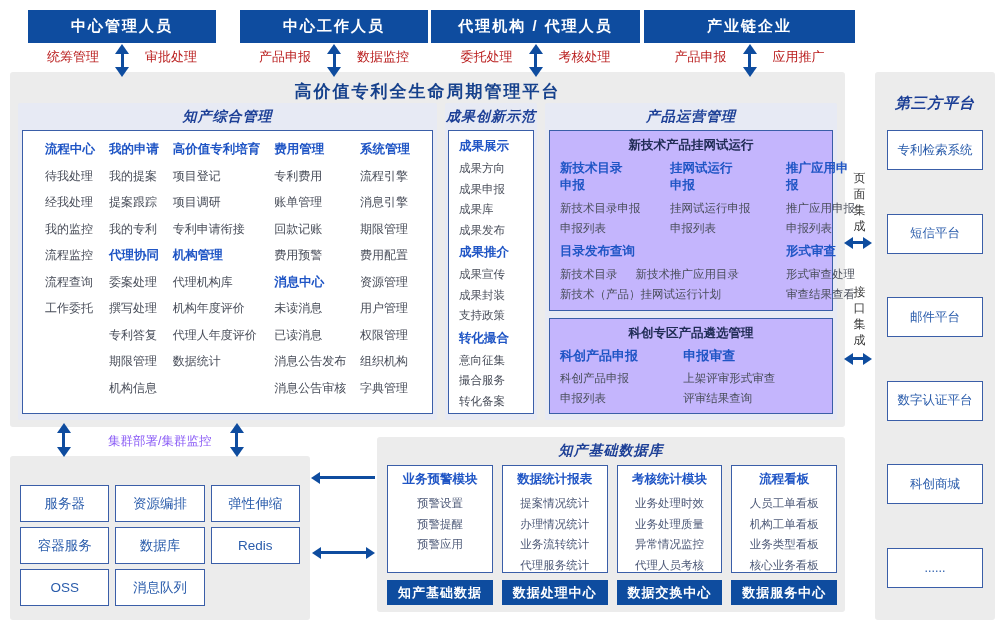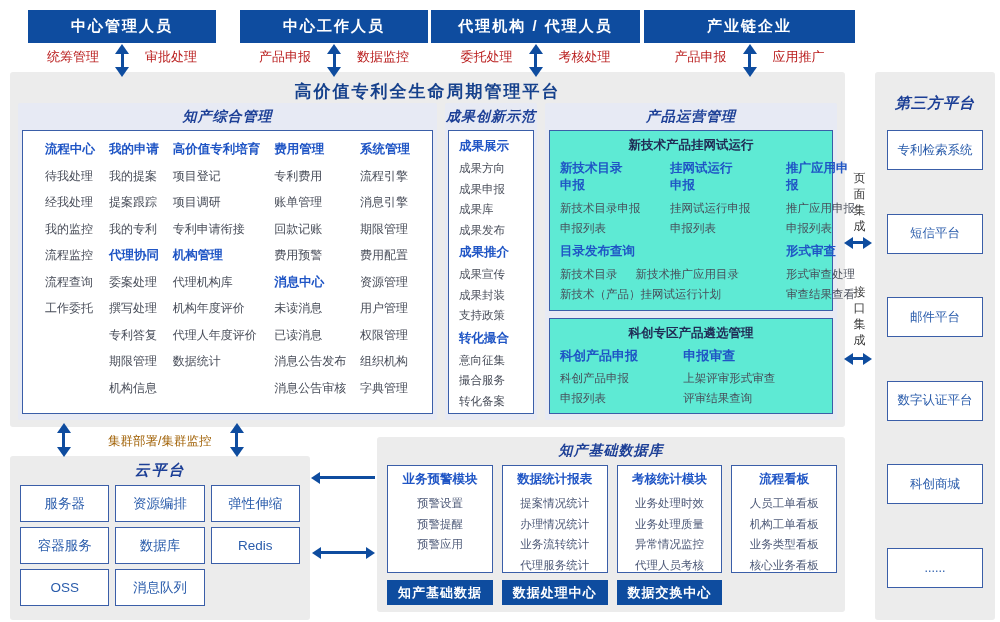--- a/index.html
+++ b/index.html
@@ -57,21 +57,21 @@
   .itm{font-size:12px;color:var(--itm);line-height:26.5px;white-space:nowrap;}
 
   
   #sec-ach{left:435px;width:92px;}
   #sec-ach .whitebox{left:3px;right:3px;top:27px;bottom:6px;padding:3px 0 0 10px;}
   #sec-ach .grp-h{font-size:12.5px;line-height:24px;}
   #sec-ach .itm{font-size:11.5px;line-height:20.5px;}
 
   
   #sec-po{left:535px;width:292px;}
-  .pobox{position:absolute;left:4px;right:4px;background:#5eead4;border:1.5px solid var(--bd);}
+  .pobox{position:absolute;left:4px;right:4px;background:#c4b5fd;border:1.5px solid var(--bd);}
   #po-trial{top:27px;height:181px;}
   #po-sel{top:215px;height:96px;}
   .pobox-title{text-align:center;font-weight:bold;font-size:12.5px;color:#202c55;padding-top:5px;line-height:18px;}
   .trial-grid{display:grid;grid-template-columns:96px 102px auto;padding:1px 10px 0;column-gap:14px;}
   .po-grp .grp-h{line-height:17px;white-space:pre-line;margin:5px 0 4px;}
   .po-grp .itm{font-size:11.5px;line-height:20px;}
   .span2{grid-column:1 / 3;}
   .col3{grid-column:3;}
   .wrapitems{display:flex;flex-wrap:wrap;column-gap:18px;max-width:196px;}
   .sel-row{display:flex;padding:0 10px;}
@@ -85,21 +85,21 @@
   #tp-boxes{position:absolute;top:58px;bottom:32px;left:12px;right:12px;display:flex;
     flex-direction:column;justify-content:space-between;}
   .tp-box{height:40px;background:#fff;border:1.5px solid var(--bd);display:flex;align-items:center;
     justify-content:center;font-size:12.5px;color:#2a5cab;}
 
   
   .vlabel{position:absolute;left:851px;width:17px;font-size:12px;line-height:16px;color:#3a3a3a;
     text-align:center;word-break:break-all;}
 
   
-  #cluster-label{position:absolute;left:108px;top:433px;font-size:12.5px;color:#a16207;}
+  #cluster-label{position:absolute;left:108px;top:433px;font-size:12.5px;color:#8b5cf6;}
 
   
   #cloud{position:absolute;left:10px;top:456px;width:300px;height:164px;background:var(--gray);border-radius:3px;}
   #cloud-title{text-align:center;padding-top:5px;font-size:15px;font-weight:bold;font-style:italic;
     color:var(--navy);letter-spacing:2px;}
   #cloud-grid{position:absolute;top:29px;left:10px;right:10px;display:grid;
     grid-template-columns:repeat(3,1fr);gap:5px 6px;}
   .cloud-box{height:37px;background:#fff;border:1.5px solid var(--bd);display:flex;align-items:center;
     justify-content:center;font-size:13.5px;color:#2a5cab;}
 
@@ -370,21 +370,20 @@
   <div class="vlabel" style="top:170px;">页面集成</div>
   <div class="harrow double" style="left:853px;top:241px;width:10px;"></div>
   <div class="vlabel" style="top:284px;">接口集成</div>
   <div class="harrow double" style="left:853px;top:357px;width:10px;"></div>
 
   <div class="varrow" style="left:62px;top:433px;height:14px;"></div>
   <div id="cluster-label">集群部署/集群监控</div>
   <div class="varrow" style="left:235px;top:433px;height:14px;"></div>
 
   <div id="cloud">
-    <div id="cloud-title">云平台</div>
     <div id="cloud-grid">
 
     <div class="cloud-box">服务器</div>
         <div class="cloud-box">资源编排</div>
         <div class="cloud-box">弹性伸缩</div>
         <div class="cloud-box">容器服务</div>
         <div class="cloud-box">数据库</div>
         <div class="cloud-box">Redis</div>
         <div class="cloud-box">OSS</div>
         <div class="cloud-box">消息队列</div>
@@ -439,17 +438,18 @@
         <div class="mod-box">
           <div class="grp-h">流程看板</div>
           <div>
 
           <div class="itm">人员工单看板</div>
               <div class="itm">机构工单看板</div>
               <div class="itm">业务类型看板</div>
               <div class="itm">核心业务看板</div>
             </div>
         </div>
+        <div class="mod-banner">数据服务中心</div>
       </div>
     </div>
   </div>
 
 </div>
 
 </body></html>

